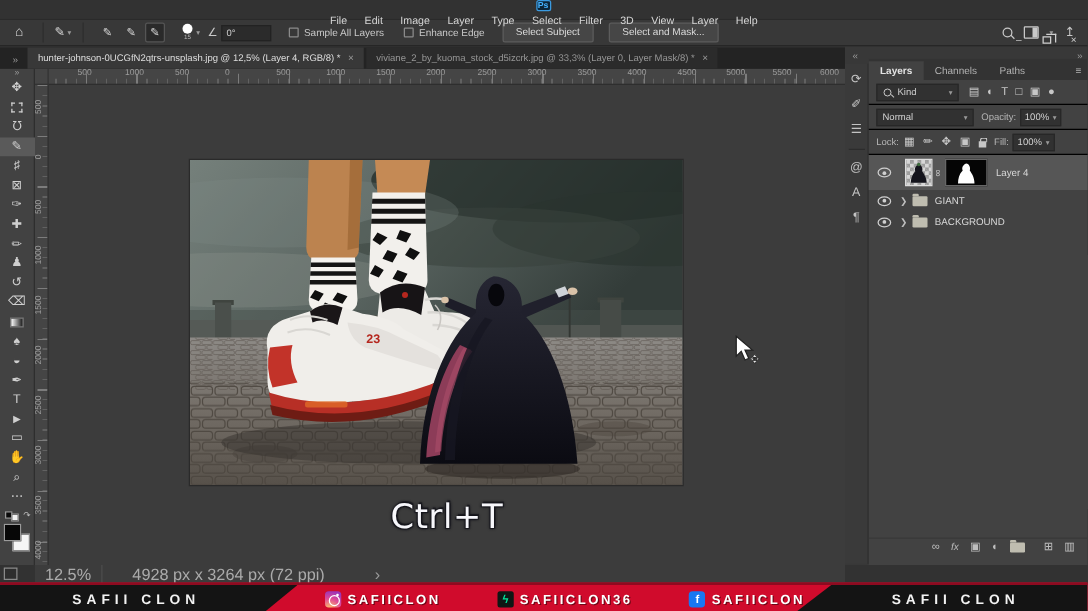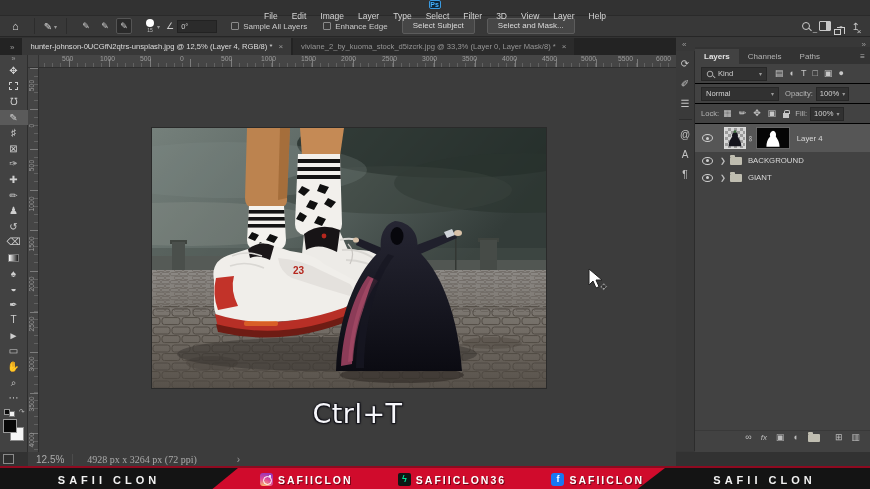--- a/index.html
+++ b/index.html
@@ -145,23 +145,23 @@
   .grp-chev { color:#bdbdbd; font-size:7px; margin:0 4px 0 2px; }
   .folder { width:12px; height:8px; background:#bfbdb0; border-radius:1px; position:relative; display:inline-block; margin-right:6px; flex:0 0 auto; }
   .folder:before { content:""; position:absolute; left:0; top:-2px; width:5px; height:2px; background:#bfbdb0; border-radius:1px 1px 0 0; }
   #layers-bottom-bar { position:absolute; left:0; bottom:8px; width:100%; height:14px; display:flex;
     align-items:center; justify-content:flex-end; gap:9px; padding-right:10px; border-top:1px solid #393939; }
   .bicon { color:#bdbdbd; font-size:9px; line-height:1; }
   .bicon.fx { font-size:8px; font-style:italic; }
 
   
   #statusbar { position:absolute; left:28px; top:452px; width:648px; height:14px; background:#3c3c3c;
-    display:flex; align-items:center; font-size:10px; color:#ababab; z-index:12; }
+    display:flex; align-items:center; font-size:13px; color:#ababab; z-index:12; }
   #status-zoom { margin-left:8px; border-right:1px solid #4c4c4c; padding-right:8px; }
-  #status-doc { margin-left:14px;font-family:Liberation Serif, serif; }
+  #status-doc { margin-left:24px; }
   #status-chev { margin-left:40px; color:#9a9a9a; }
   #screen-mode-icon { position:absolute; left:3px; top:454px; width:11px; height:10px; border:1px solid #8a8a8a; background:#2e2e2e; z-index:23; }
 
   
   #banner { position:absolute; left:0; top:466px; width:870px; height:23px; background:var(--banner-red,#d00b2c);
     border-top:2px solid #8e0a20; z-index:40; overflow:hidden; }
   .banner-dark { position:absolute; top:0; height:23px; background:#141414; display:flex; align-items:center; justify-content:center; }
   #banner-left { left:0; width:238px; clip-path:polygon(0 0, 238px 0, 210px 23px, 0 23px); padding-right:20px; }
   #banner-right { right:0; width:235px; clip-path:polygon(30px 0, 235px 0, 235px 23px, 0 23px); padding-left:24px; }
   .banner-name { color:#f2f2f2; font-size:11px; font-weight:bold; letter-spacing:4px; white-space:nowrap; }
@@ -560,27 +560,27 @@
         <svg viewBox="0 0 34 22" style="position:absolute;inset:0;">
             <path d="M17,3 C14,4 13,7 14,9 C11,12 10,16 10,20 L24,20 C24,15 22,12 20,9 C21,6 19,3 17,3 Z" fill="#ffffff"></path>
           </svg>
       </span>
       <span style="margin-left:7px">Layer 4</span>
     </div>
     <div class="layer-row">
       <span class="eye"></span>
       <span class="grp-chev">❯</span>
       <span class="folder"></span>
-      <span>BACKGROUND</span>
+      <span>GIANT</span>
     </div>
     <div class="layer-row">
       <span class="eye"></span>
       <span class="grp-chev">❯</span>
       <span class="folder"></span>
-      <span>GIANT</span>
+      <span>BACKGROUND</span>
     </div>
 
     <div id="layers-bottom-bar">
         <span class="bicon">∞</span>
         <span class="bicon fx">fx</span>
         <span class="bicon">▣</span>
         <span class="bicon">◐</span>
         <span class="folder"></span>
         <span class="bicon">⊞</span>
         <span class="bicon">▥</span>

